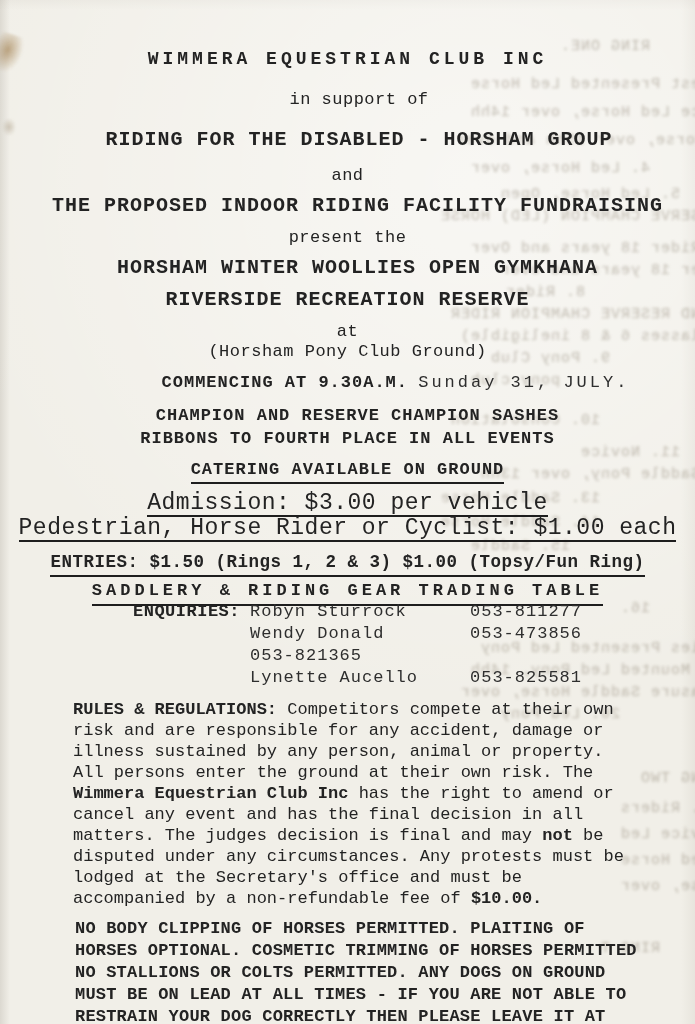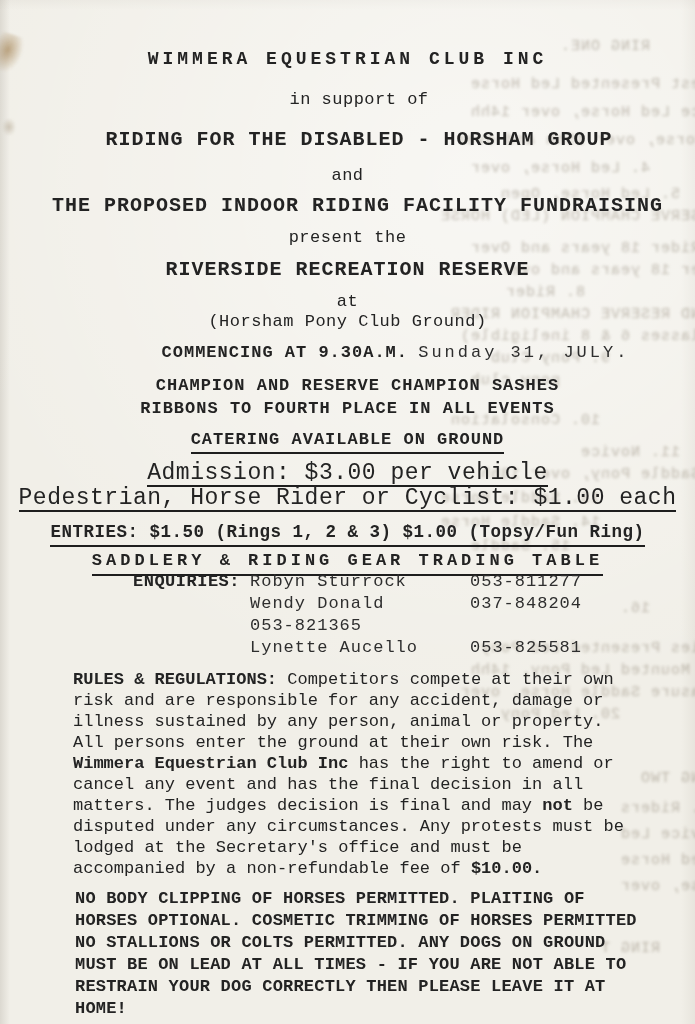--- a/index.html
+++ b/index.html
@@ -92,20 +92,21 @@
     </div>
 
   <div class="content">
 
     <div class="c org line">WIMMERA EQUESTRIAN CLUB INC</div>
     <div class="c small mt20">in support of</div>
     <div class="c hdr mt20">RIDING FOR THE DISABLED - HORSHAM GROUP</div>
     <div class="c small mt16">and</div>
     <div class="c hdr mt10">THE PROPOSED INDOOR RIDING FACILITY FUNDRAISING</div>
     <div class="c small mt12">present the</div>
+    <div class="c hdr mt10">HORSHAM WINTER WOOLLIES OPEN GYMKHANA</div>
     <div class="c hdr mt12">RIVERSIDE RECREATION RESERVE</div>
     <div class="c small mt12">at</div>
     <div class="c small">(Horsham Pony Club Ground)</div>
 
     <div class="commence-row">
       <span class="commence">COMMENCING AT 9.30A.M.</span>
       <span> </span>
       <span class="alt-type">Sunday 31, JULY.</span>
     </div>
 
@@ -133,21 +134,21 @@
 
     <div class="enq">
       <div class="enq-row">
         <span class="enq-label">ENQUIRIES:</span>
         <span class="enq-name">Robyn Sturrock</span>
         <span class="enq-phone">053-811277</span>
       </div>
       <div class="enq-row">
         <span class="enq-label"></span>
         <span class="enq-name">Wendy Donald</span>
-        <span class="enq-phone">037-848204</span>
+        <span class="enq-phone">053-473856</span>
       </div>
       <div class="enq-row">
         <span class="enq-label"></span>
         <span class="enq-phone">053-821365</span>
       </div>
       <div class="enq-row">
         <span class="enq-label"></span>
         <span class="enq-name">Lynette Aucello</span>
         <span class="enq-phone">053-825581</span>
       </div>

